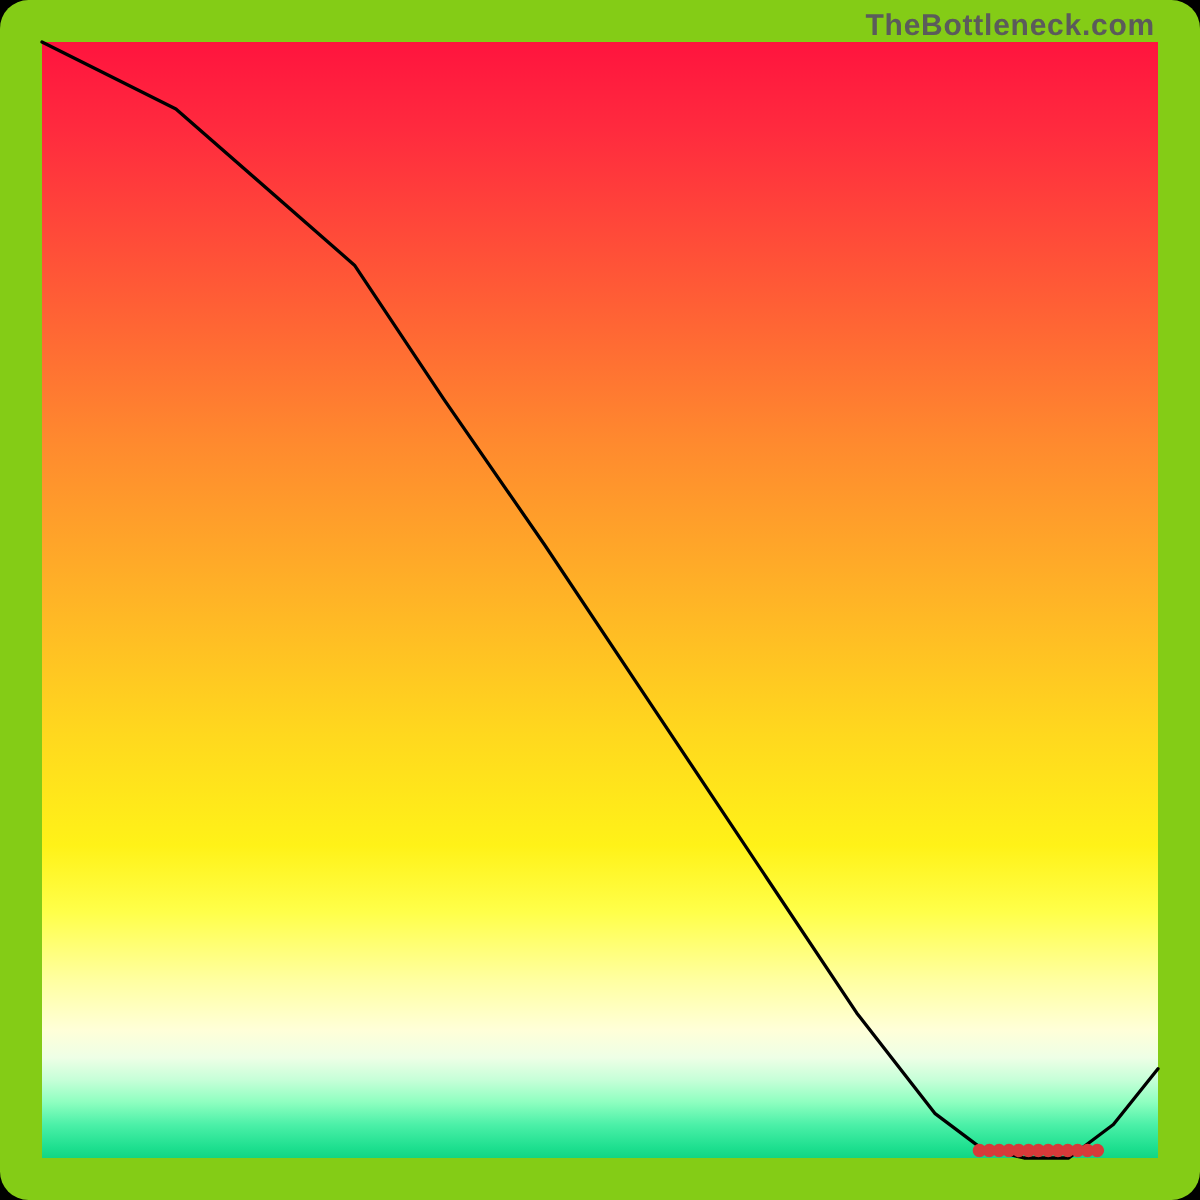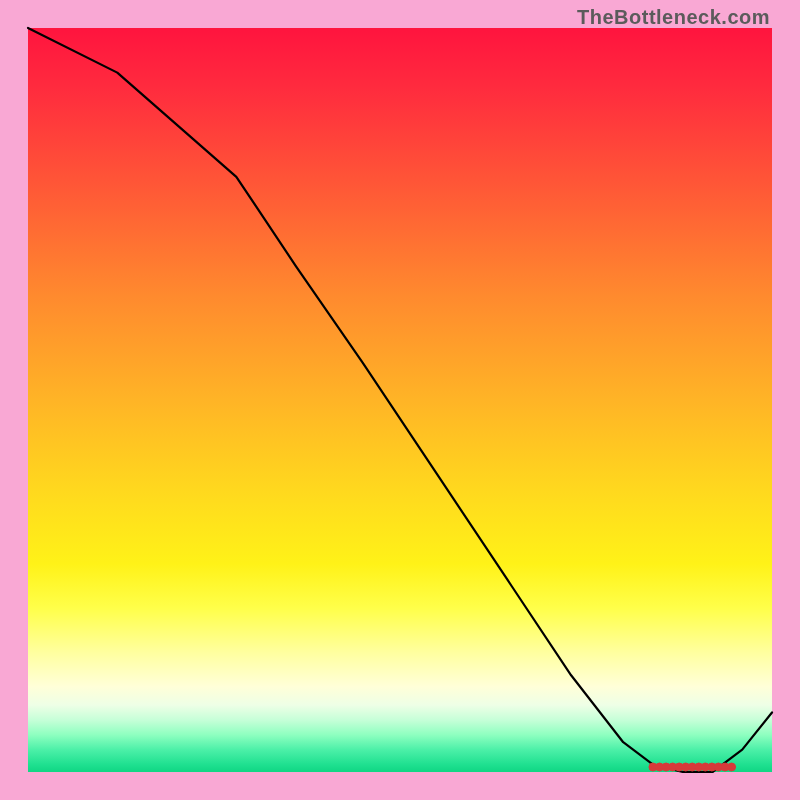--- a/index.html
+++ b/index.html
@@ -1,21 +1,22 @@
 <!DOCTYPE html>
 <html><head>
 <meta charset="utf-8">
 <style>
   * { margin: 0; padding: 0; box-sizing: border-box; }
   html, body { width: 800px; height: 800px; overflow: hidden; background: #000; }
   .frame {
     width: 800px;
     height: 800px;
-    background: #f9a8d4;
+    background: #84cc16;
     position: relative;
+    border-radius: 19px;
   }
   .plot-area {
     position: absolute;
     left: 28px;
     top: 28px;
     width: 744px;
     height: 744px;
     background: linear-gradient(
       to bottom,
       #ff143e 0%,

